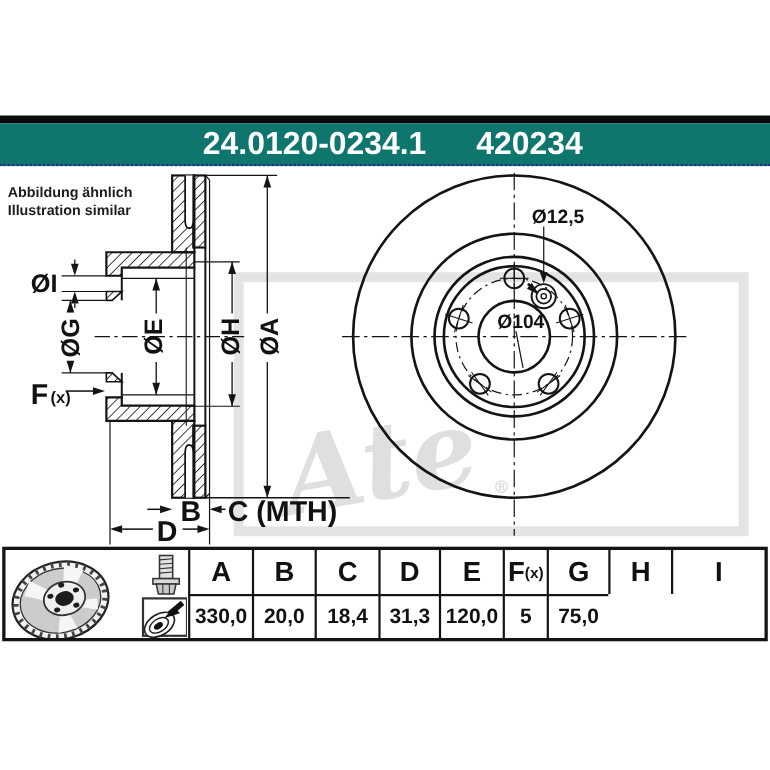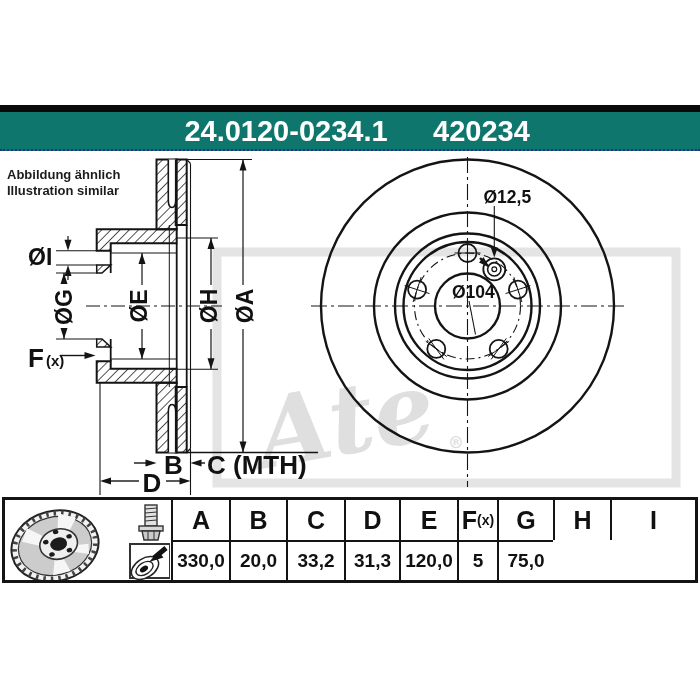--- a/index.html
+++ b/index.html
@@ -265,21 +265,21 @@
       <span>I</span>
     </div>
 
   <div class="cell val valtxt">
       <span>330,0</span>
     </div>
   <div class="cell val valtxt">
       <span>20,0</span>
     </div>
   <div class="cell val valtxt">
-      <span>33,2</span>
+      <span>18,4</span>
     </div>
   <div class="cell val valtxt">
       <span>31,3</span>
     </div>
   <div class="cell val valtxt">
       <span>120,0</span>
     </div>
   <div class="cell val valtxt">
       <span>5</span>
     </div>

